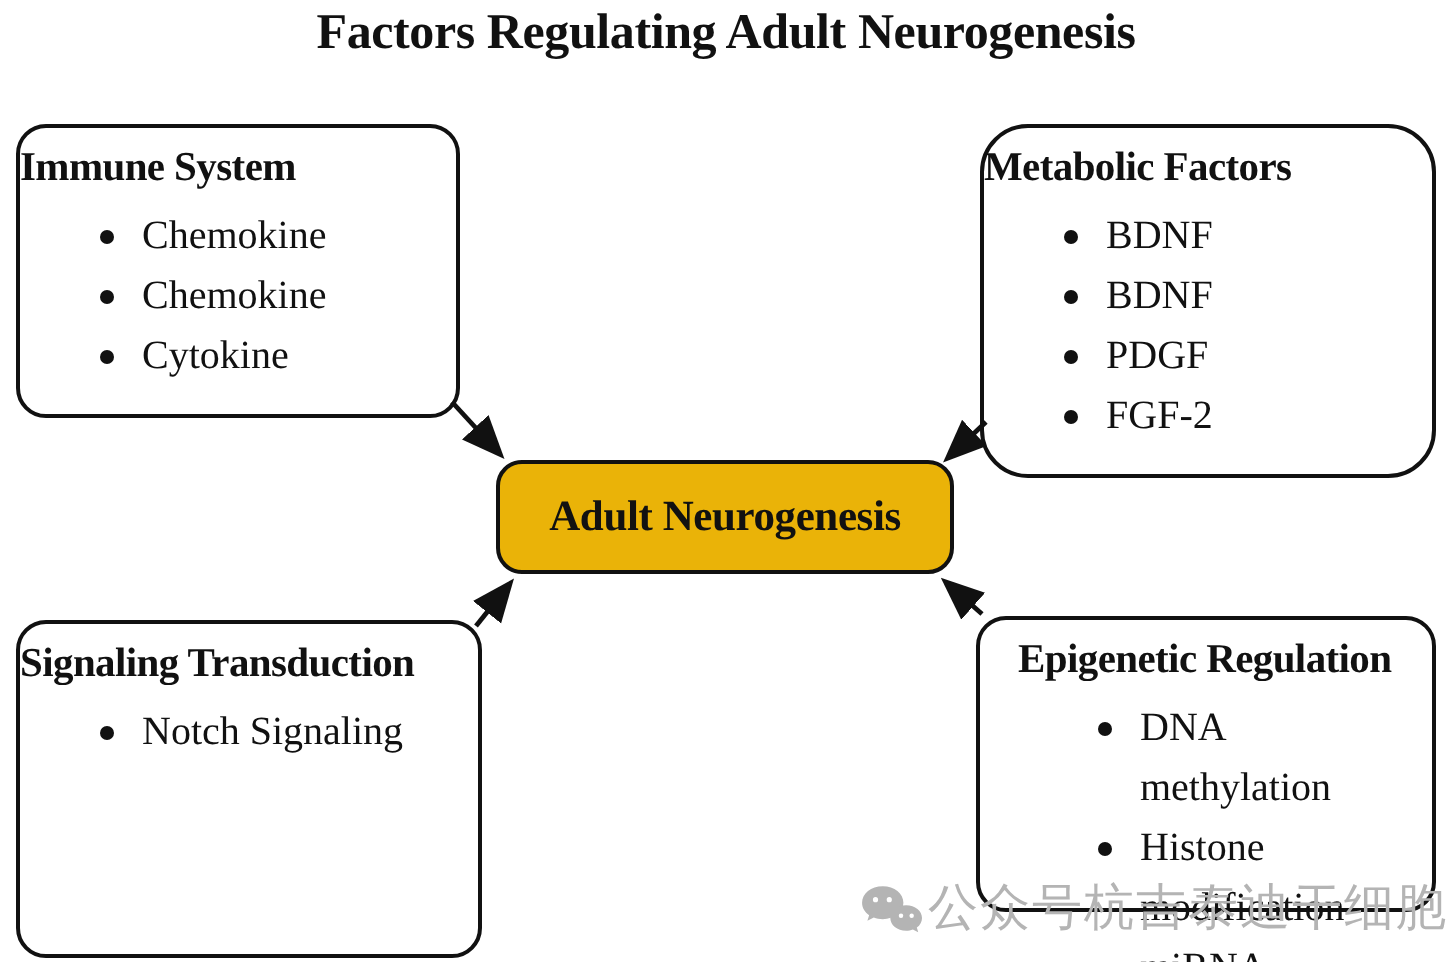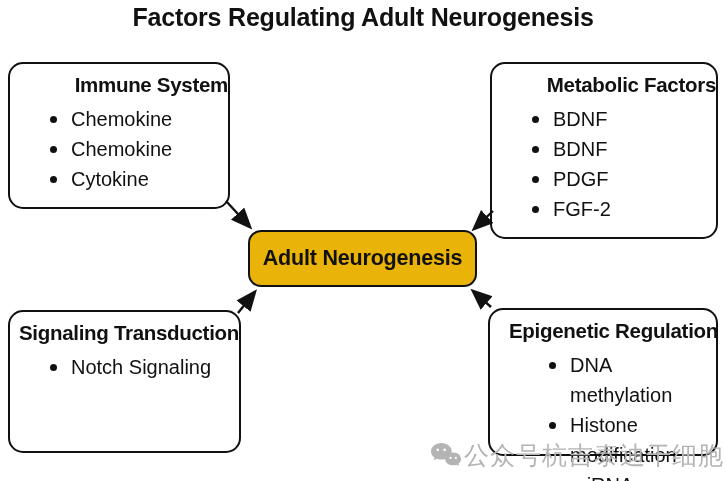--- a/index.html
+++ b/index.html
@@ -1,40 +1,40 @@
 <!DOCTYPE html>
 <html><head>
 <meta charset="utf-8">
 <style>
   html,body{margin:0;padding:0;background:#ffffff;}
   .canvas{
     position:relative;
     width:726px;height:481px;
     background:#ffffff;
-    font-family:Liberation Sans, sans-serif;
+    font-family:Liberation Serif, serif;
     color:#111111;
     overflow:hidden;
   }
   .page-title{
     position:absolute;top:3px;left:0;width:100%;
     text-align:center;
     font-size:25px;font-weight:700;letter-spacing:-0.2px;
   }
   .factor-box{
     position:absolute;
     background:#ffffff;
     border:2.5px solid #111111;
     border-radius:15px;
     box-sizing:border-box;
     z-index:1;
   }
   .box-inner{position:relative;z-index:3;}
   .box-header{
     font-weight:700;font-size:20.5px;
-    text-align:right;
+    text-align:left;
     margin-top:9px;
     letter-spacing:-0.3px;
     white-space:nowrap;
   }
   ul.items{
     margin:7px 0 0 0;
     padding:0 6px 0 38px;
     list-style:none;
   }
   ul.items li{
@@ -43,22 +43,22 @@
     line-height:30px;
     padding-left:23px;
   }
   ul.items li::before{
     content:"";
     position:absolute;left:2px;top:12px;
     width:7px;height:7px;border-radius:50%;
     background:#111111;
   }
   .box-immune{left:8px;top:62px;width:222px;height:147px;}
-  .box-metabolic{left:490px;top:62px;width:228px;height:177px;}
-  .box-signaling{left:8px;top:310px;width:233px;height:143px;}
+  .box-metabolic{left:490px;top:62px;width:228px;height:177px;border-radius:24px;}
+  .box-signaling{left:8px;top:310px;width:233px;height:169px;}
   .box-epigenetic{left:488px;top:308px;width:230px;height:148px;padding-left:19px;}
   .center-box{
     position:absolute;left:248px;top:230px;width:229px;height:57px;
     background:#eab308;border:2.5px solid #111111;border-radius:13px;
     box-sizing:border-box;
     display:flex;align-items:center;justify-content:center;
     font-size:21.5px;font-weight:700;letter-spacing:-0.2px;
     z-index:3;
   }
   .arrow-layer{

